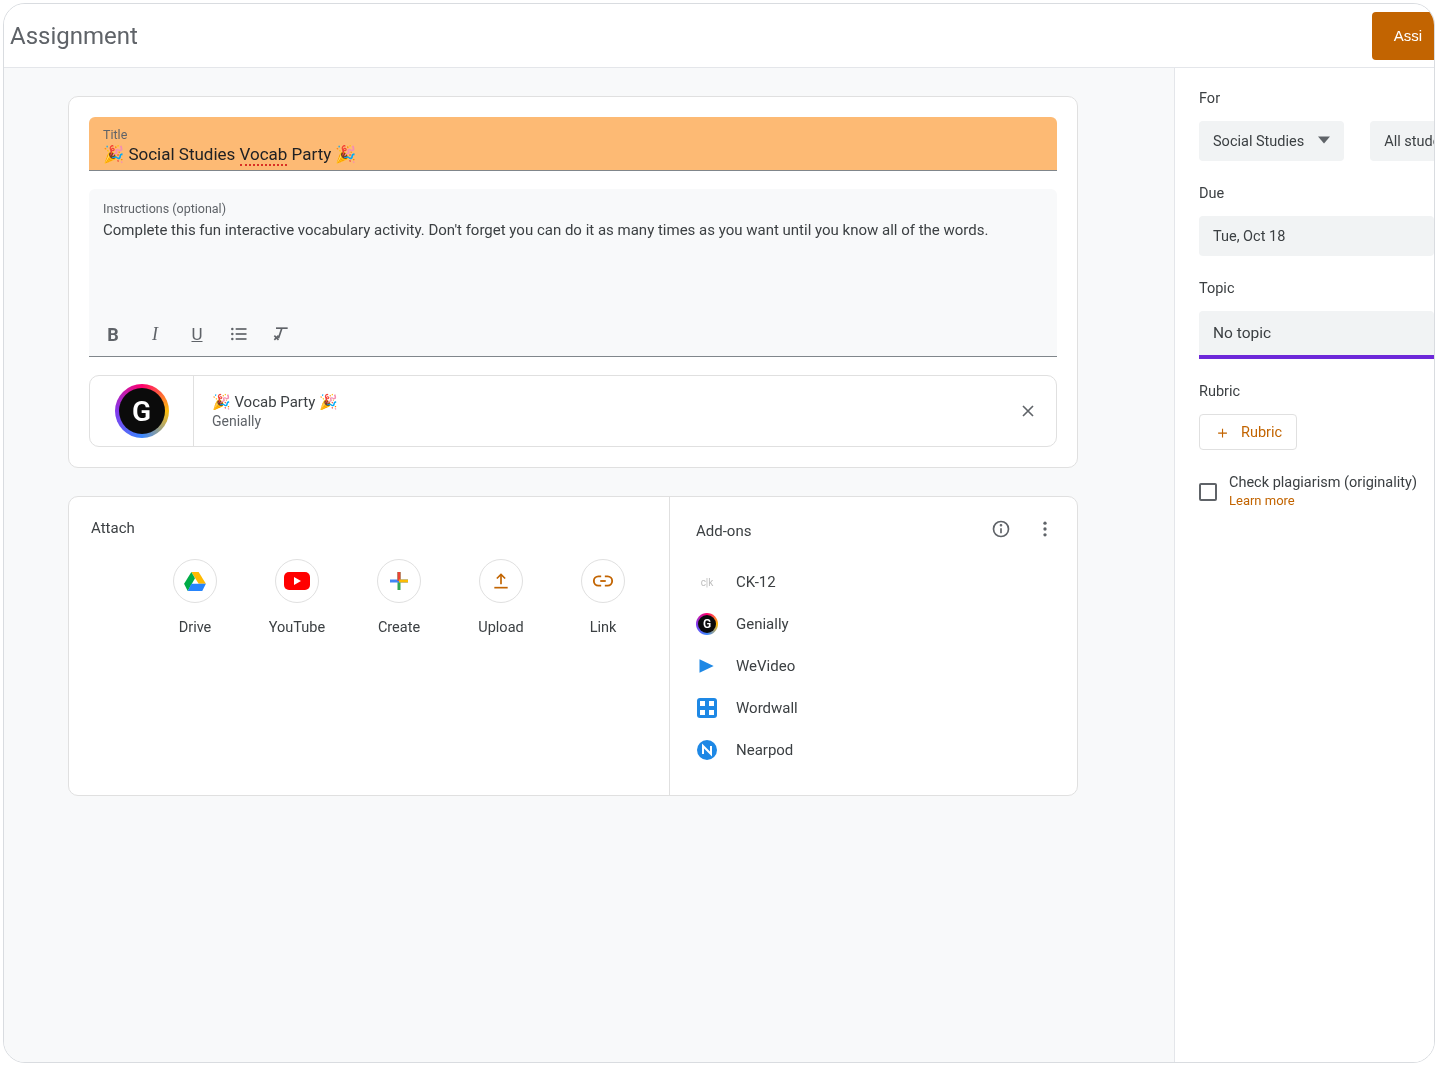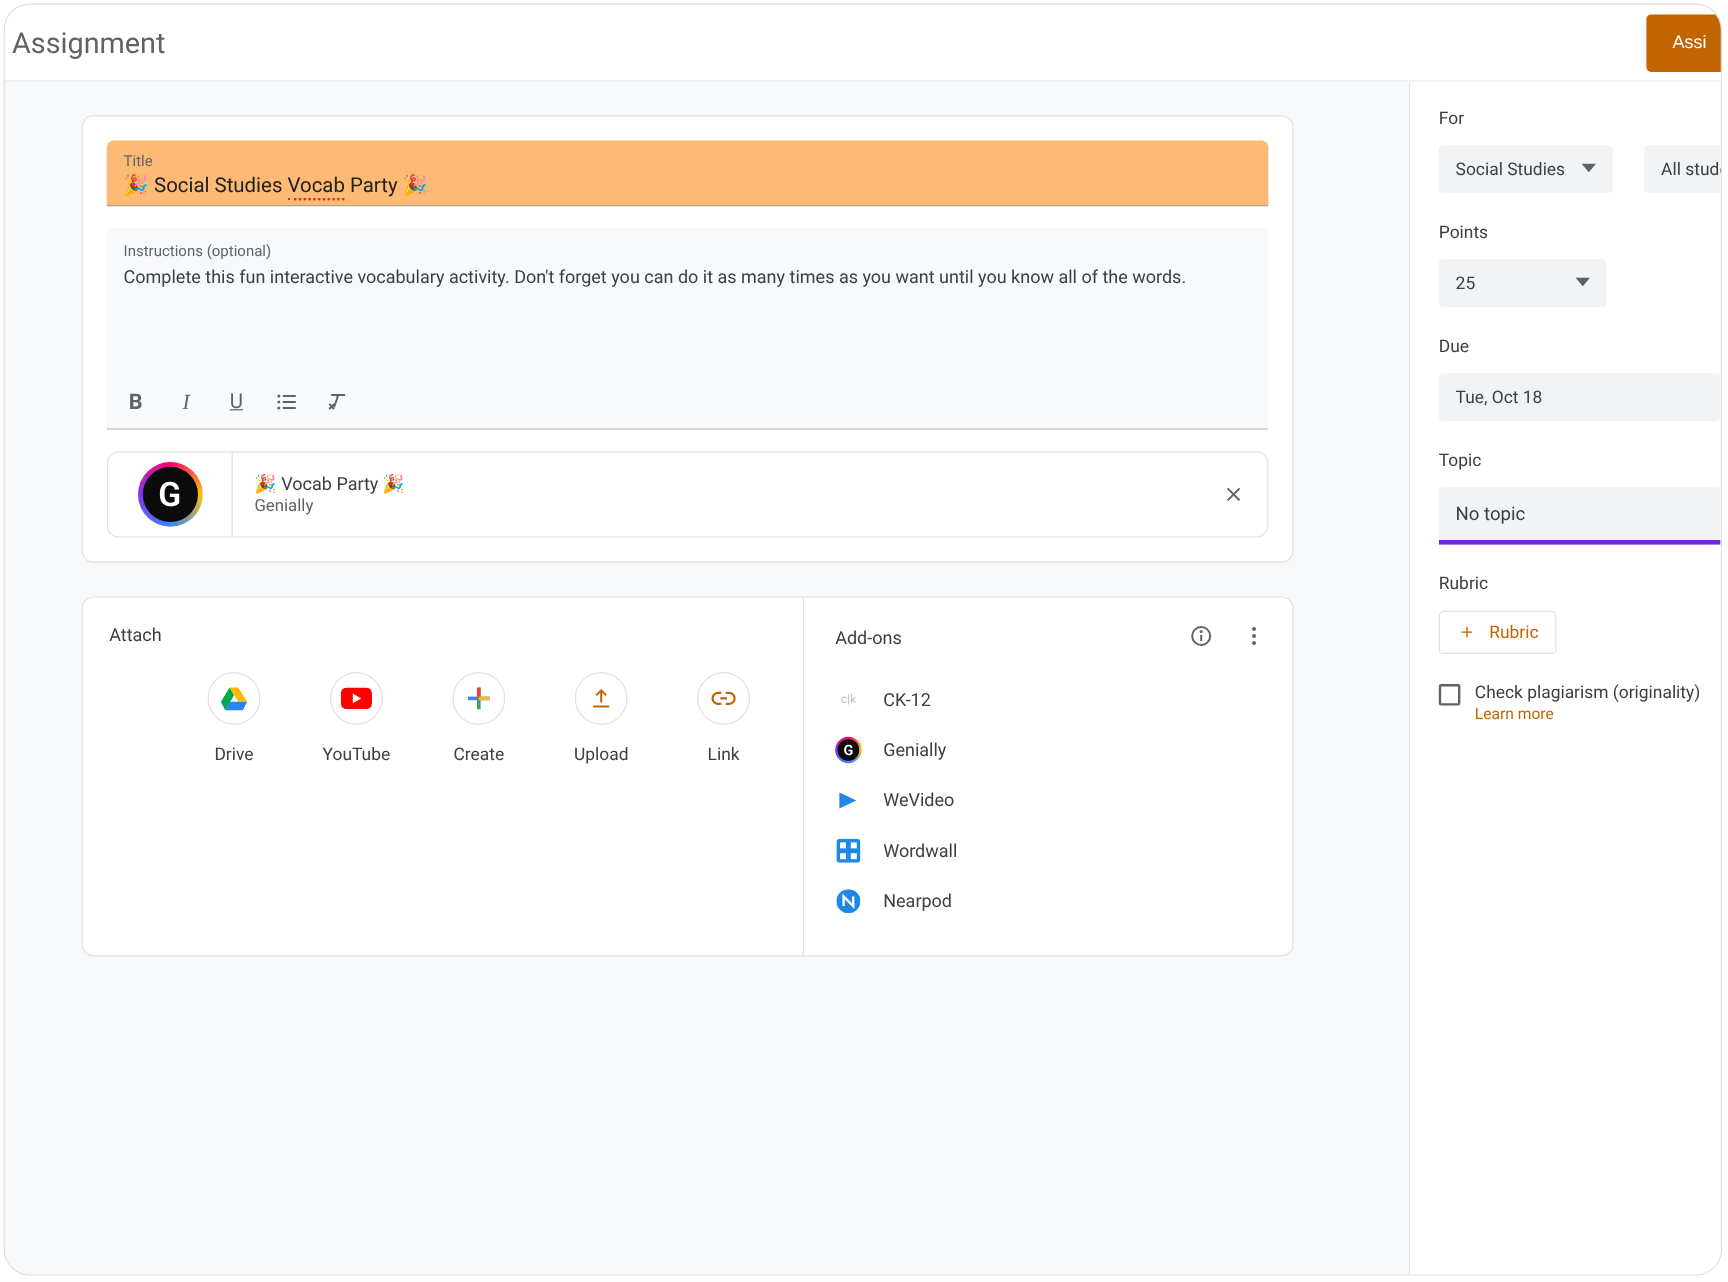--- a/index.html
+++ b/index.html
@@ -188,21 +188,21 @@
     border-radius:4px;
     height:36px;
     display:inline-flex;
     align-items:center;
     gap:10px;
     padding: 0 14px;
     font-size:14.5px;
     color:#c26401;
     cursor:pointer;
   }
-  .check-row { display:flex; gap:12px; align-items:flex-start;}
+  .check-row { display:flex; gap:12px; align-items:center;}
   .checkbox {
     width:18px; height:18px; border:2px solid #5f6368; border-radius:2px;
     margin-top:1px;
   }
   .check-text { font-size:14.5px; color:#3c4043;}
   .learn-more { font-size:13px; color:#c26401; margin-top:2px;}
 </style>
 </head>
 <body>
 
@@ -420,29 +420,20 @@
             <span class="arrow"><svg viewBox="0 0 10 6">
                   <path d="M0 0l5 6 5-6z" fill="#5f6368"></path>
                 </svg></span>
           </div>
           <div class="chip">
             <span>All stude</span>
           </div>
         </div>
       </div>
 
-      <div class="side-section">
-        <div class="side-label">Points</div>
-        <div class="chip" style="width:140px;">
-          <span style="flex:1;">25</span>
-          <span class="arrow"><svg viewBox="0 0 10 6">
-                <path d="M0 0l5 6 5-6z" fill="#5f6368"></path>
-              </svg></span>
-        </div>
-      </div>
 
       <div class="side-section">
         <div class="side-label">Due</div>
         <div class="chip fullchip">
           <span>Tue, Oct 18</span>
         </div>
       </div>
 
       <div class="side-section">
         <div class="side-label">Topic</div>

